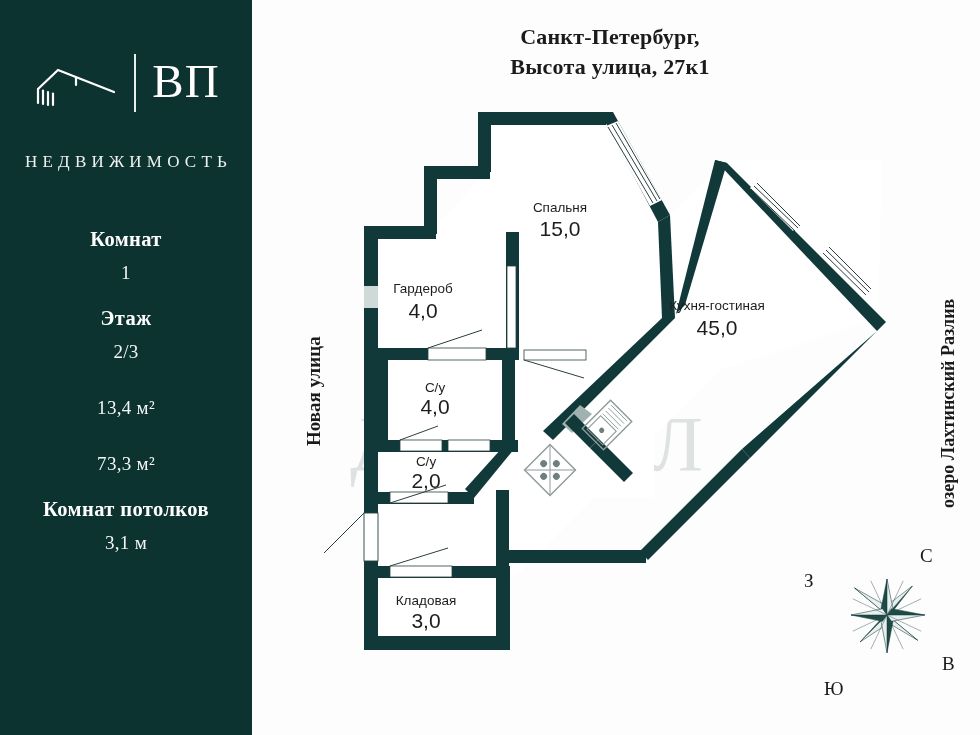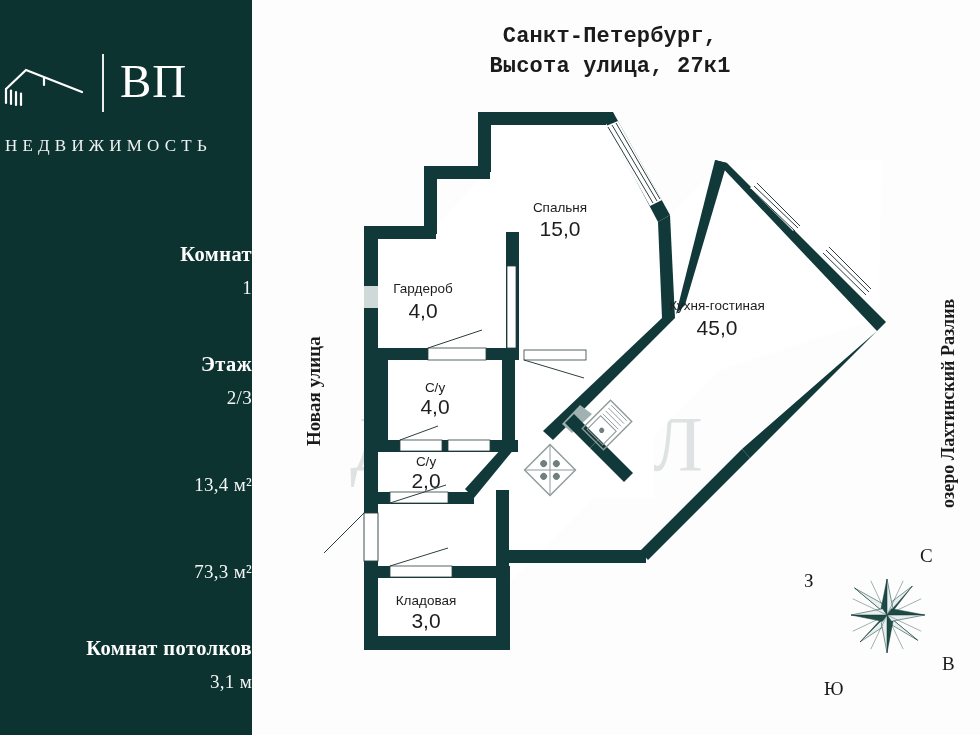--- a/index.html
+++ b/index.html
@@ -23,22 +23,23 @@
     background: #0d3331;
     color: #f0f4f3;
     display: flex;
     flex-direction: column;
     align-items: center;
   }
   .logo-block {
     margin-top: 52px;
     display: flex;
     flex-direction: column;
-    align-items: flex-start;
+    align-items: center;
     width: 100%;
+    gap: 16px;
   }
   .logo-row {
     display: flex;
     align-items: center;
     justify-content: center;
     gap: 16px;
     height: 62px;
   }
   .logo-mark { width: 86px; height: 48px; display: block; }
   .logo-divider {
@@ -62,21 +63,21 @@
     text-indent: 5px;
   }
 
   .specs {
     margin-top: 56px;
     width: 100%;
     display: flex;
     flex-direction: column;
     align-items: center;
   }
-  .spec { width: 100%; text-align: right; margin-bottom: 23px; margin-top: 31px; }
+  .spec { width: 100%; text-align: center; margin-bottom: 23px; }
   .spec-label {
     font-family: "Liberation Serif", serif;
     font-weight: bold;
     font-size: 20.5px;
     color: #ffffff;
     letter-spacing: 0.4px;
   }
   .spec-value {
     margin-top: 11px;
     font-family: "Liberation Serif", serif;
@@ -84,21 +85,21 @@
     color: #f2f6f5;
     letter-spacing: 0.3px;
   }
 
   
   .plan-title {
     position: absolute;
     left: 410px; top: 22px;
     width: 400px;
     text-align: center;
-    font-family: Liberation Mono, monospace;
+    font-family: Liberation Serif, serif;
     font-weight: bold;
     font-size: 22px;
     line-height: 1.38;
     color: #1b1b1b;
     letter-spacing: 0.2px;
   }
 
   
   .vlabel {
     position: absolute;

